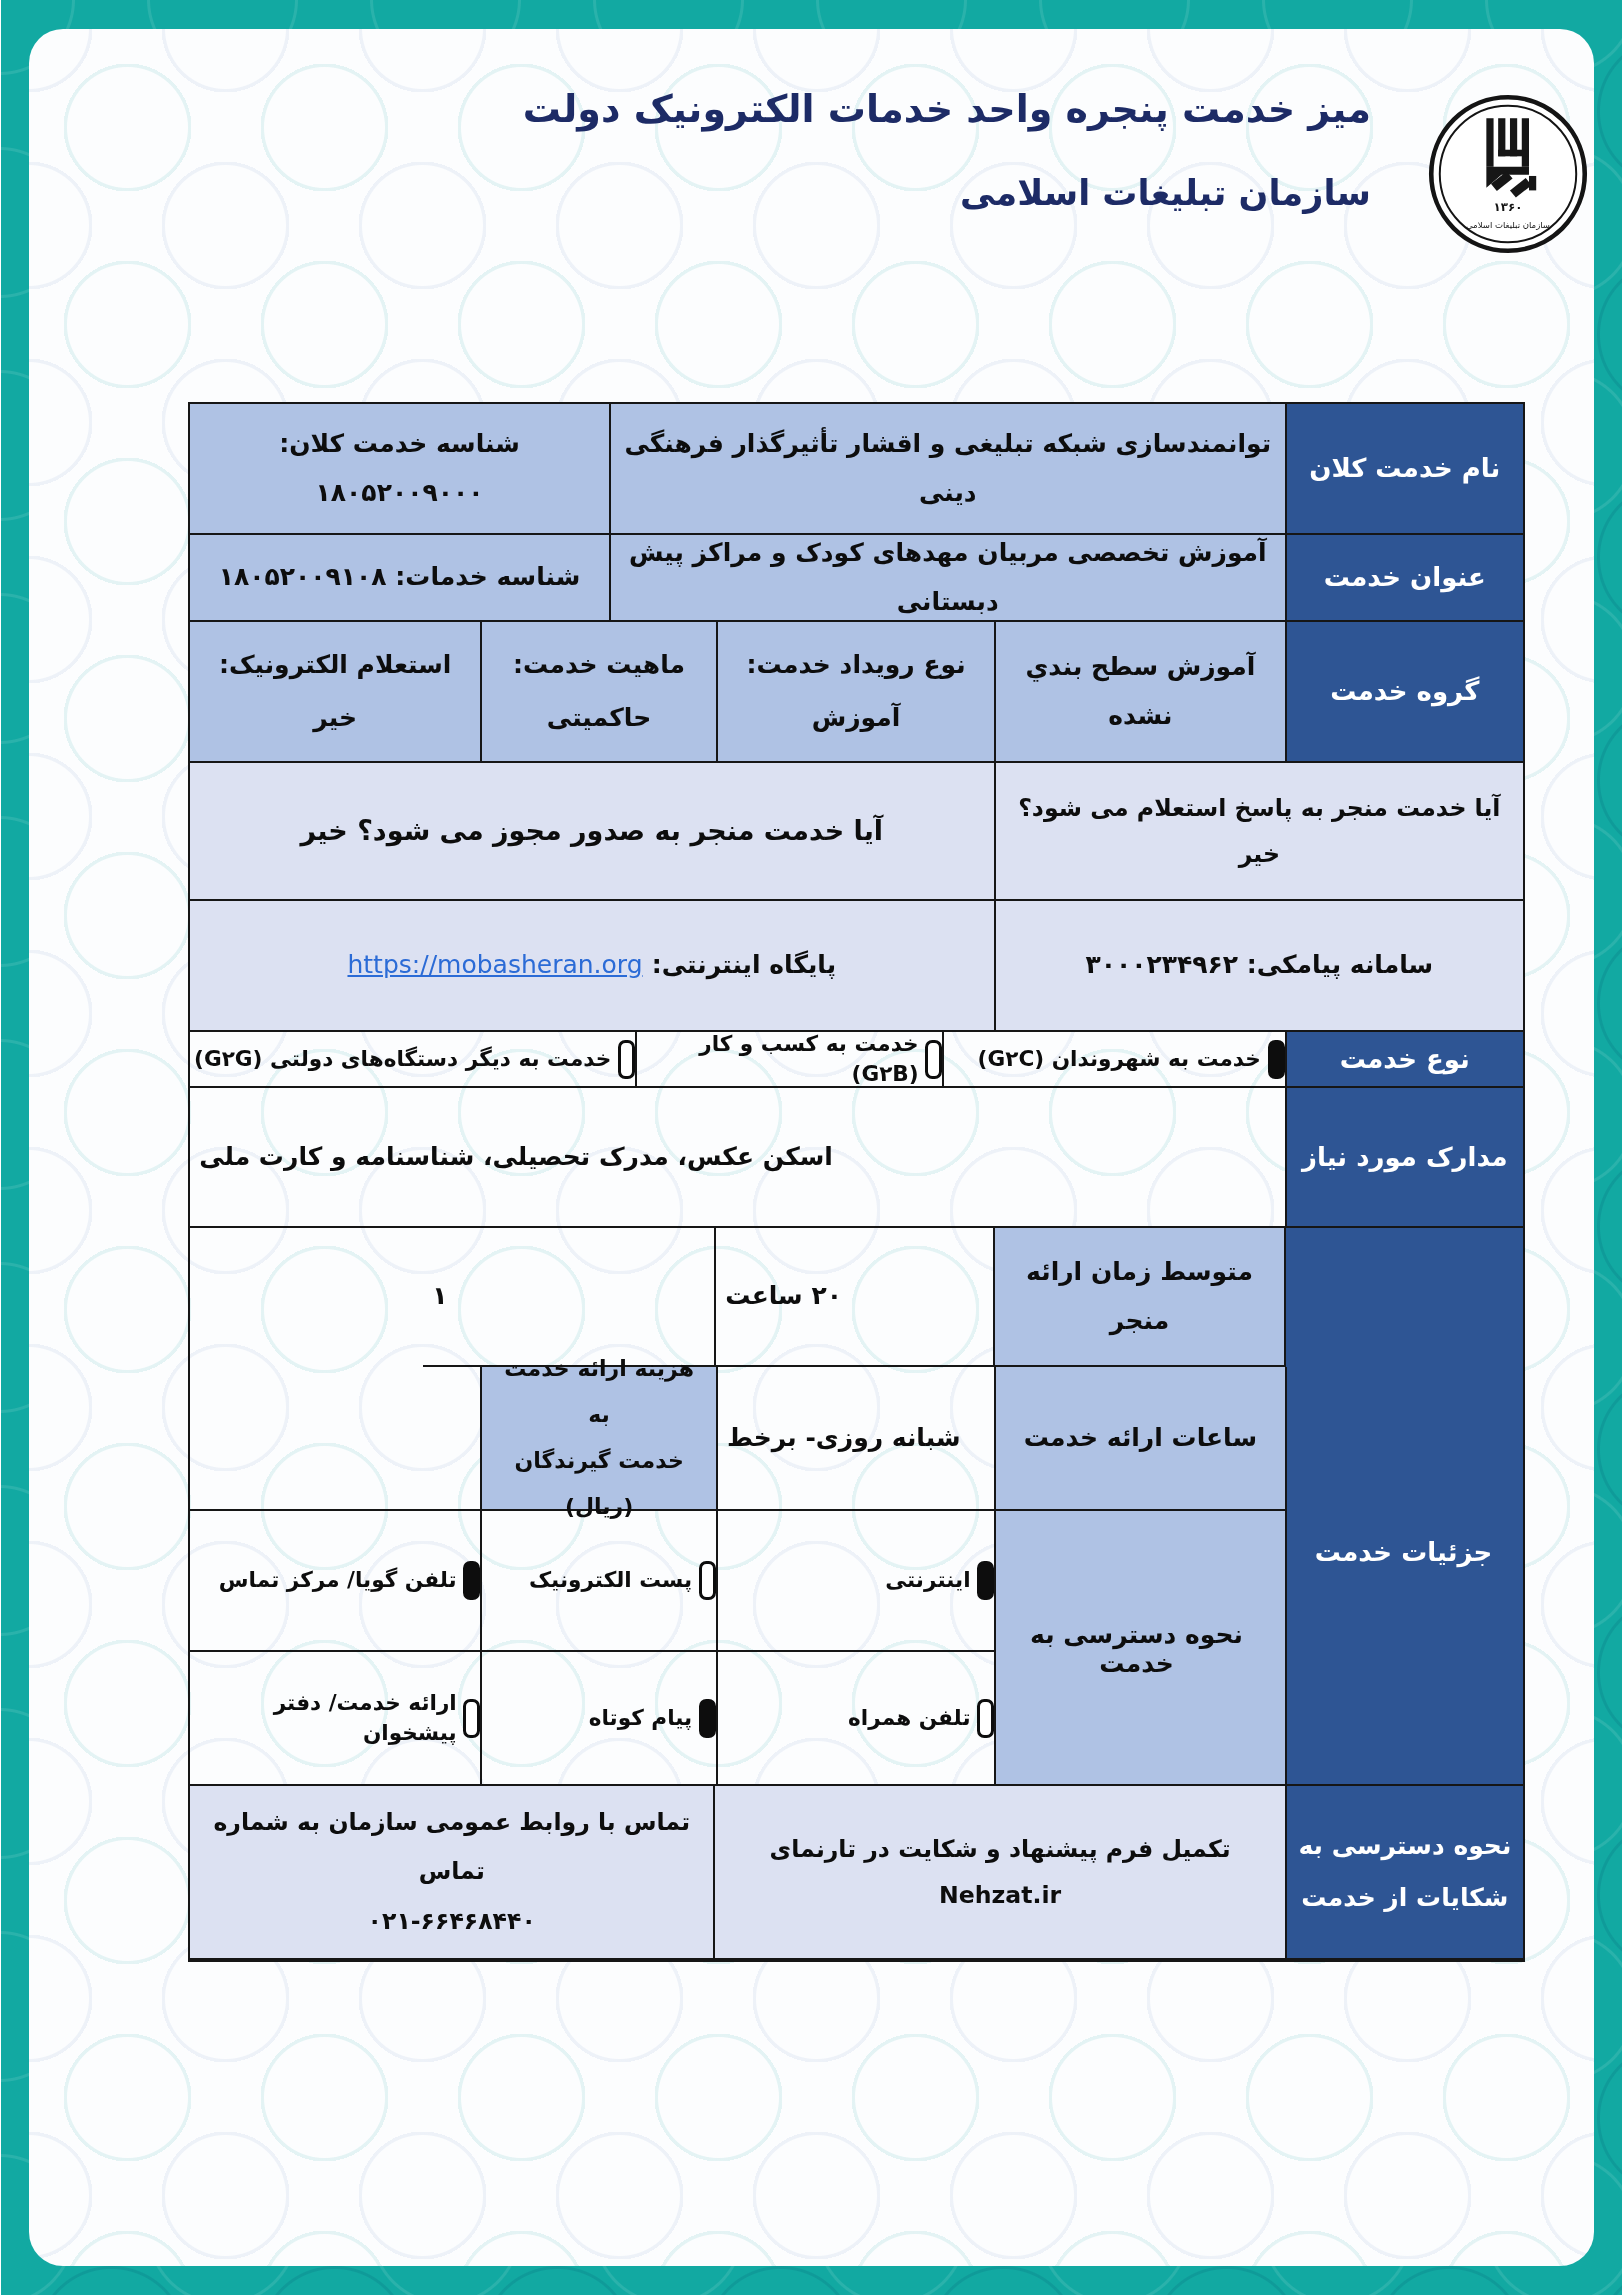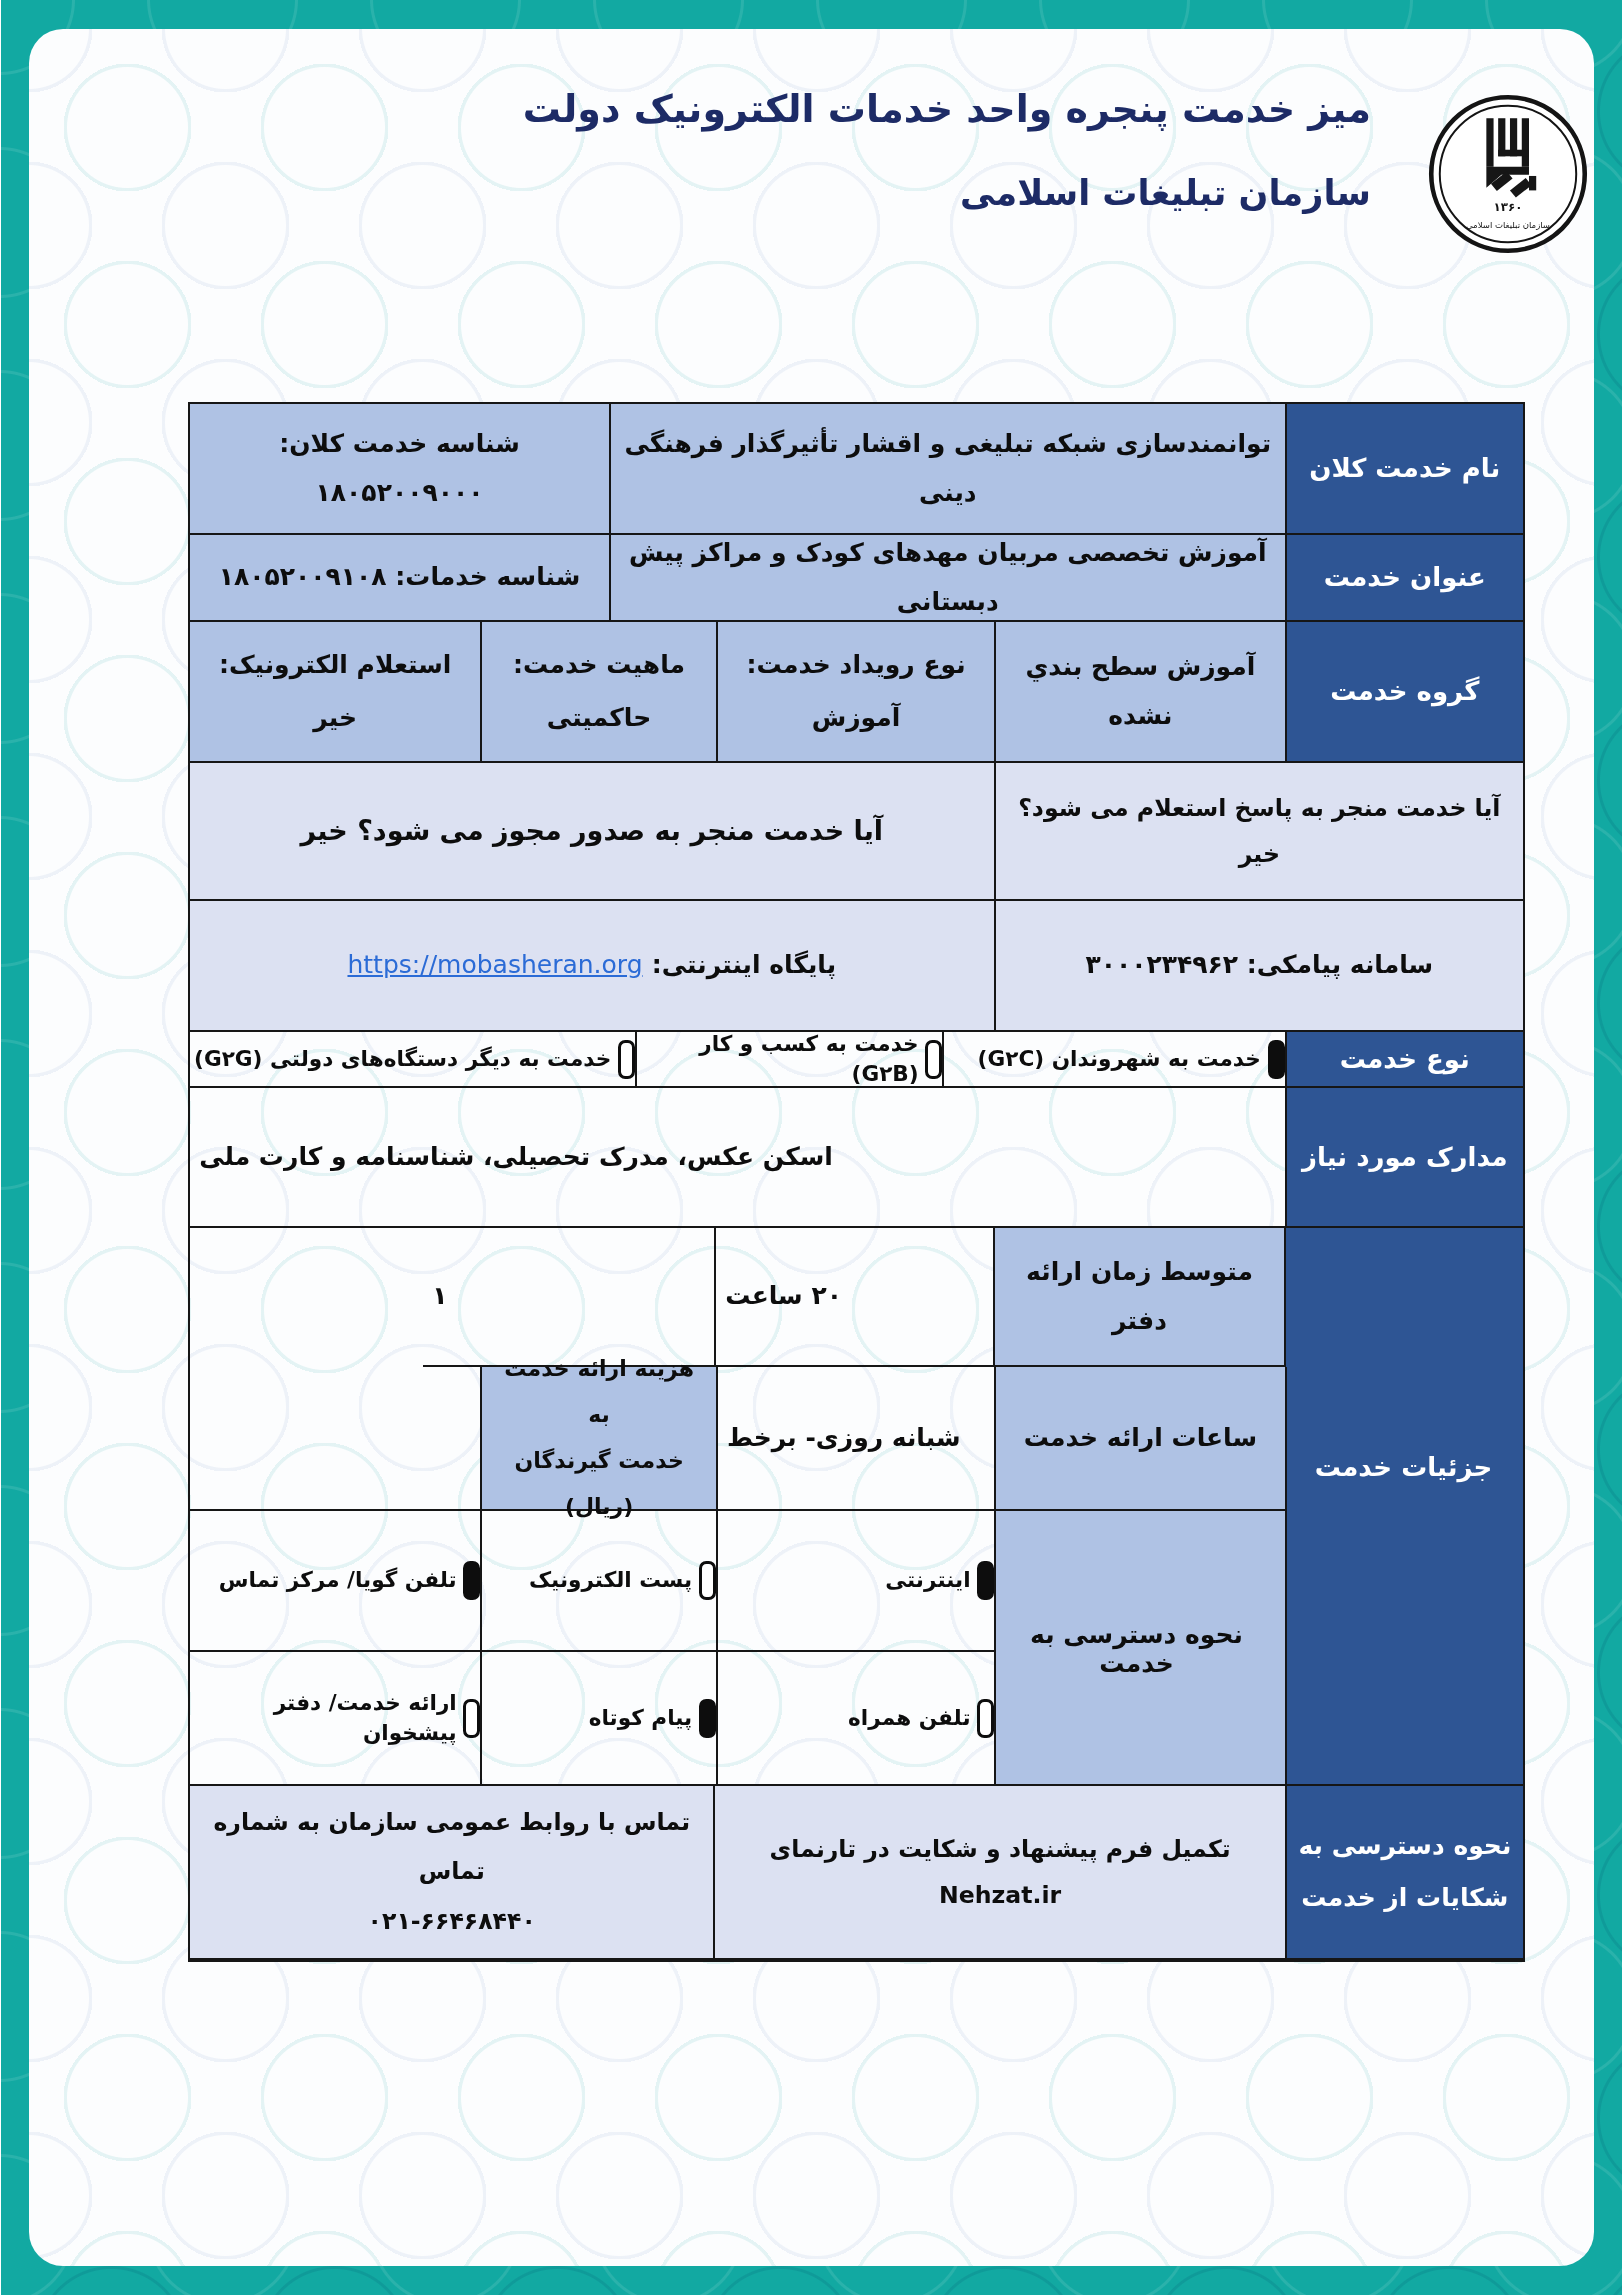--- a/index.html
+++ b/index.html
@@ -67,21 +67,21 @@
   }
   .cb.checked { background:#0d0d0d; }
 
   .link-line { display:flex; flex-direction:row; direction:rtl; align-items:center; gap:9.2px; }
   .url { color:#2b6bd6; text-decoration:underline; direction:ltr; unicode-bidi:embed; font-weight:normal; }
 
   .overlay {
     position:absolute; display:flex; align-items:center; justify-content:center;
     pointer-events:none; text-align:center; font-weight:bold;
   }
-  .details-overlay { top:783px; right:0; width:239px; height:559px; color:#ffffff; font-size:26px; }
+  .details-overlay { top:868px; right:0; width:239px; height:559px; color:#ffffff; font-size:26px; }
   .access-overlay  { top:1107px; right:241px; width:291px; height:275px; color:#0d0d0d; font-size:25px; }
 
   .two-line { line-height:2.1; }
 </style>
 </head>
 <body>
 
 <div class="page">
   <div class="sheet">
 
@@ -170,21 +170,21 @@
         </div>
       </div>
 
       <div class="row" style="height:140px">
         <div class="cell hdr" style="width:239px">مدارک مورد نیاز</div>
         <div class="cell c-clear start" style="width:1097px">اسکن عکس، مدرک تحصیلی، شناسنامه و کارت ملی</div>
       </div>
 
       <div class="row" style="height:139px">
         <div class="cell hdr nb" style="width:239px"></div>
-        <div class="cell c-light" style="width:291px">متوسط زمان ارائه دفتر</div>
+        <div class="cell c-light" style="width:291px">متوسط زمان ارائه منجر</div>
         <div class="cell c-clear start" style="width:279px">۲۰ ساعت</div>
         <div class="cell c-clear start" style="width:291px">۱</div>
       </div>
 
       <div class="row" style="height:144px">
         <div class="cell hdr nb" style="width:239px"></div>
         <div class="cell c-light" style="width:291px">ساعات ارائه خدمت</div>
         <div class="cell c-clear start" style="width:279px">شبانه روزی- برخط</div>
         <div class="cell c-light two-line" style="width:236px;font-size:22px">
           <span>هزینه ارائه خدمت به</span>

